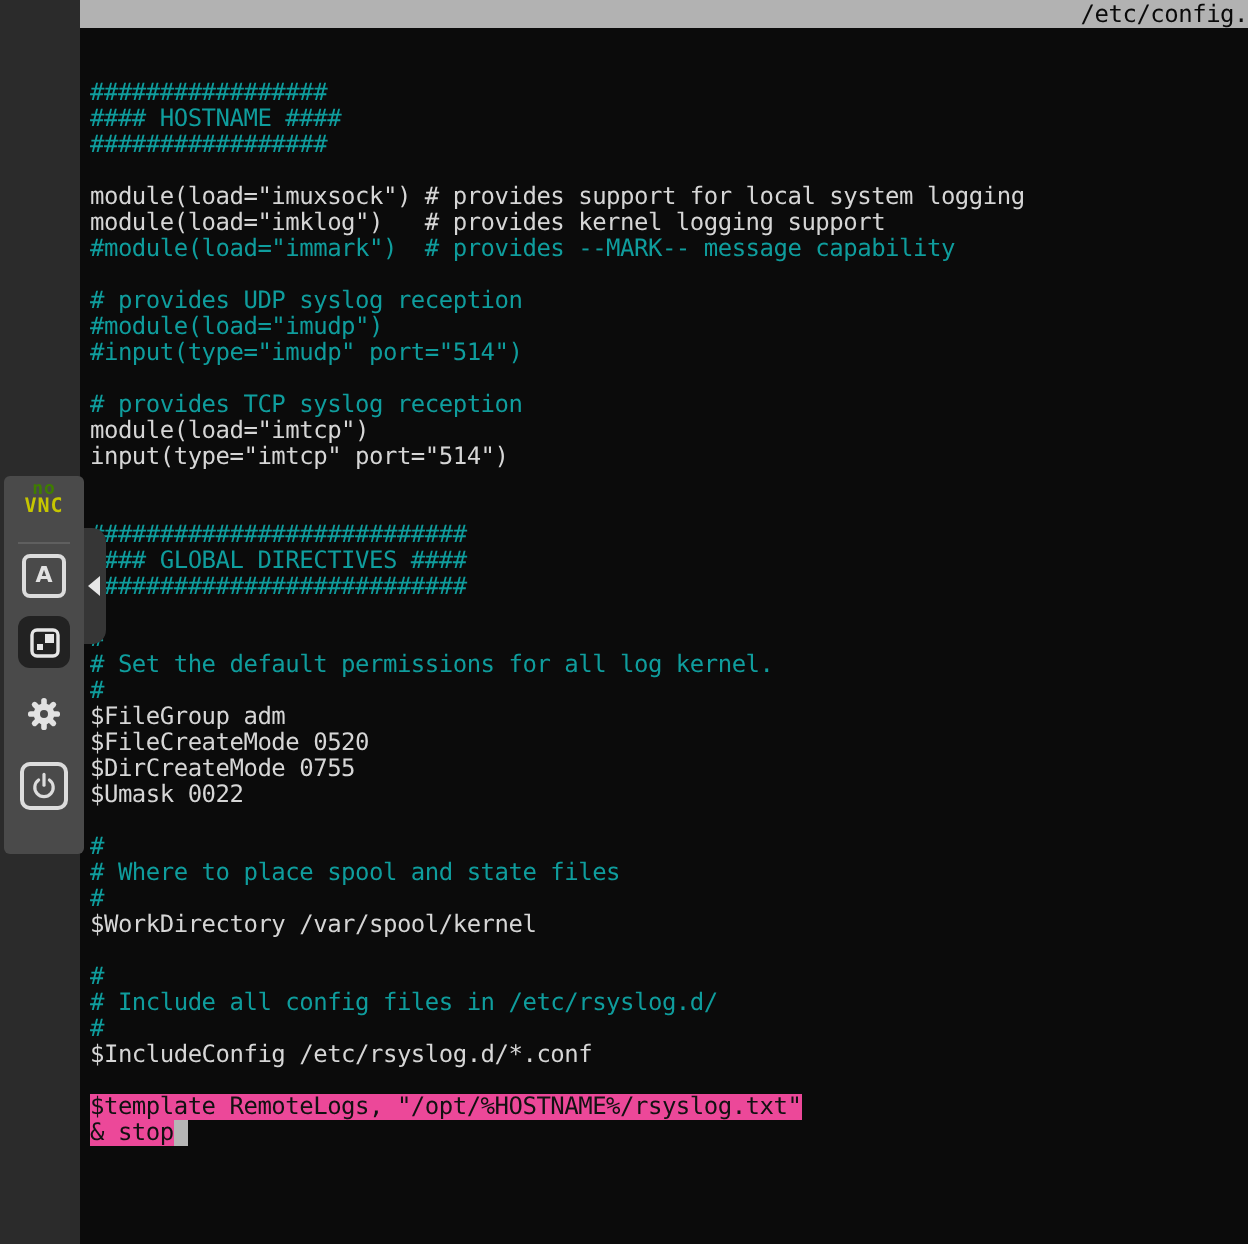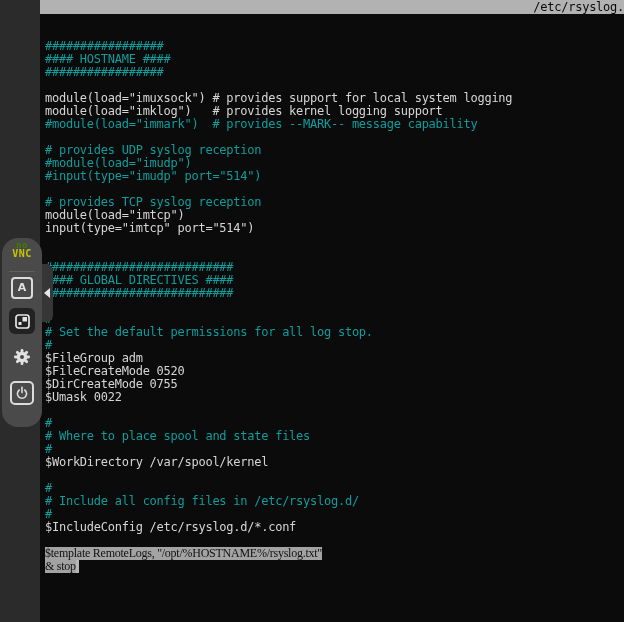--- a/index.html
+++ b/index.html
@@ -30,35 +30,35 @@
     position:absolute;left:0;right:0;top:14px;
     font-size:12px;letter-spacing:-0.25px;
   }
   .line{
     height:13px;line-height:13px;white-space:pre;padding-left:5px;
     overflow:hidden;
   }
   .line.c{color:#0f9d9d;}
   .line.w{color:#d6d6d6;}
   .line.b{color:transparent;}
-  .line .sel{background:#a3a3a3;color:#111111;white-space:pre;font-family:Liberation Serif, serif;}
+  .line .sel{background:#ec4899;color:#111111;white-space:pre;}
   .line .sel.cur::after{content:" ";background:#b6b6b6;}
   
   .vnc-handle{
     position:absolute;left:36px;top:264px;width:17px;height:58px;
     background:#363636;border-radius:0 7px 7px 0;z-index:2;
   }
   .vnc-handle .arrow{
     position:absolute;right:3px;top:24px;width:0;height:0;
     border-top:5px solid transparent;border-bottom:5px solid transparent;
     border-right:6px solid #e6e6e6;
   }
   .vnc-panel{
     position:absolute;left:2px;top:238px;width:40px;height:189px;
-    background:#4a4a4a;border-radius:16px;z-index:3;
+    background:#4a4a4a;border-radius:3px;z-index:3;
   }
   .vnc-logo{
     position:absolute;top:3px;left:0;width:40px;text-align:center;
     font-family:"DejaVu Sans Mono",monospace;font-weight:700;
   }
   .vnc-logo .no{display:block;font-size:9px;line-height:8px;color:#3f7d00;letter-spacing:0.5px;}
   .vnc-logo .vnc{display:block;font-size:10px;line-height:10px;color:#c6c600;letter-spacing:0.5px;text-align:center;}
   .vnc-divider{
     position:absolute;top:33px;left:7px;width:26px;height:0;
     border-top:1px solid #5f5f5f;
@@ -80,21 +80,21 @@
   }
 </style>
 </head>
 <body>
 
 <div class="left-strip"></div>
 
 <div class="terminal">
   <div class="titlebar">
     <span class="app">GNU nano 7.2</span>
-    <span class="file">/etc/rsyslog.</span>
+    <span class="file">/etc/config.</span>
   </div>
   <div class="editor-lines">
       <div class="line b"> </div>
       <div class="line b"> </div>
       <div class="line c">#################</div>
       <div class="line c">#### HOSTNAME ####</div>
       <div class="line c">#################</div>
       <div class="line b"> </div>
       <div class="line w">module(load="imuxsock") # provides support for local system logging</div>
       <div class="line w">module(load="imklog")   # provides kernel logging support</div>
@@ -107,21 +107,21 @@
       <div class="line c"># provides TCP syslog reception</div>
       <div class="line w">module(load="imtcp")</div>
       <div class="line w">input(type="imtcp" port="514")</div>
       <div class="line b"> </div>
       <div class="line b"> </div>
       <div class="line c">###########################</div>
       <div class="line c">#### GLOBAL DIRECTIVES ####</div>
       <div class="line c">###########################</div>
       <div class="line b"> </div>
       <div class="line c">#</div>
-      <div class="line c"># Set the default permissions for all log stop.</div>
+      <div class="line c"># Set the default permissions for all log kernel.</div>
       <div class="line c">#</div>
       <div class="line w">$FileGroup adm</div>
       <div class="line w">$FileCreateMode 0520</div>
       <div class="line w">$DirCreateMode 0755</div>
       <div class="line w">$Umask 0022</div>
       <div class="line b"> </div>
       <div class="line c">#</div>
       <div class="line c"># Where to place spool and state files</div>
       <div class="line c">#</div>
       <div class="line w">$WorkDirectory /var/spool/kernel</div>

